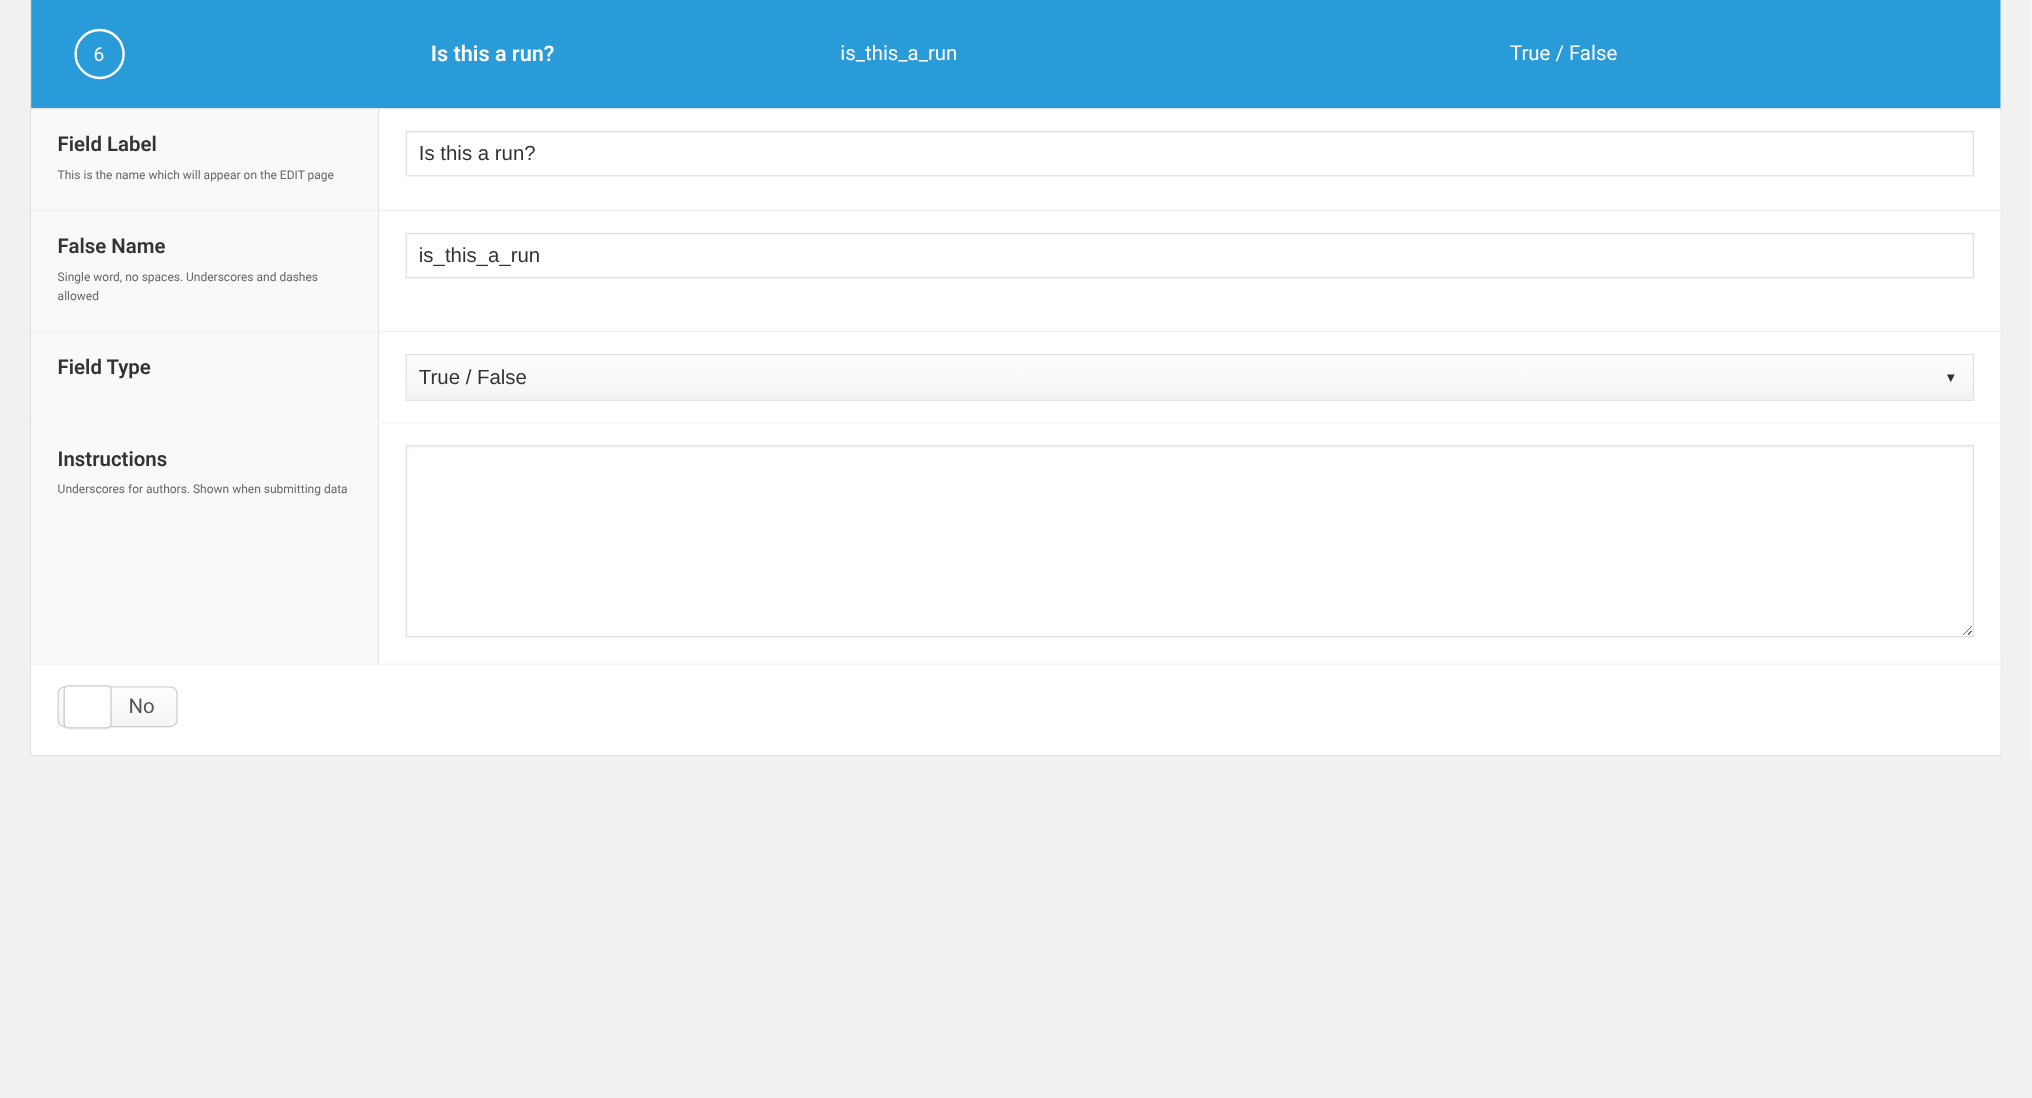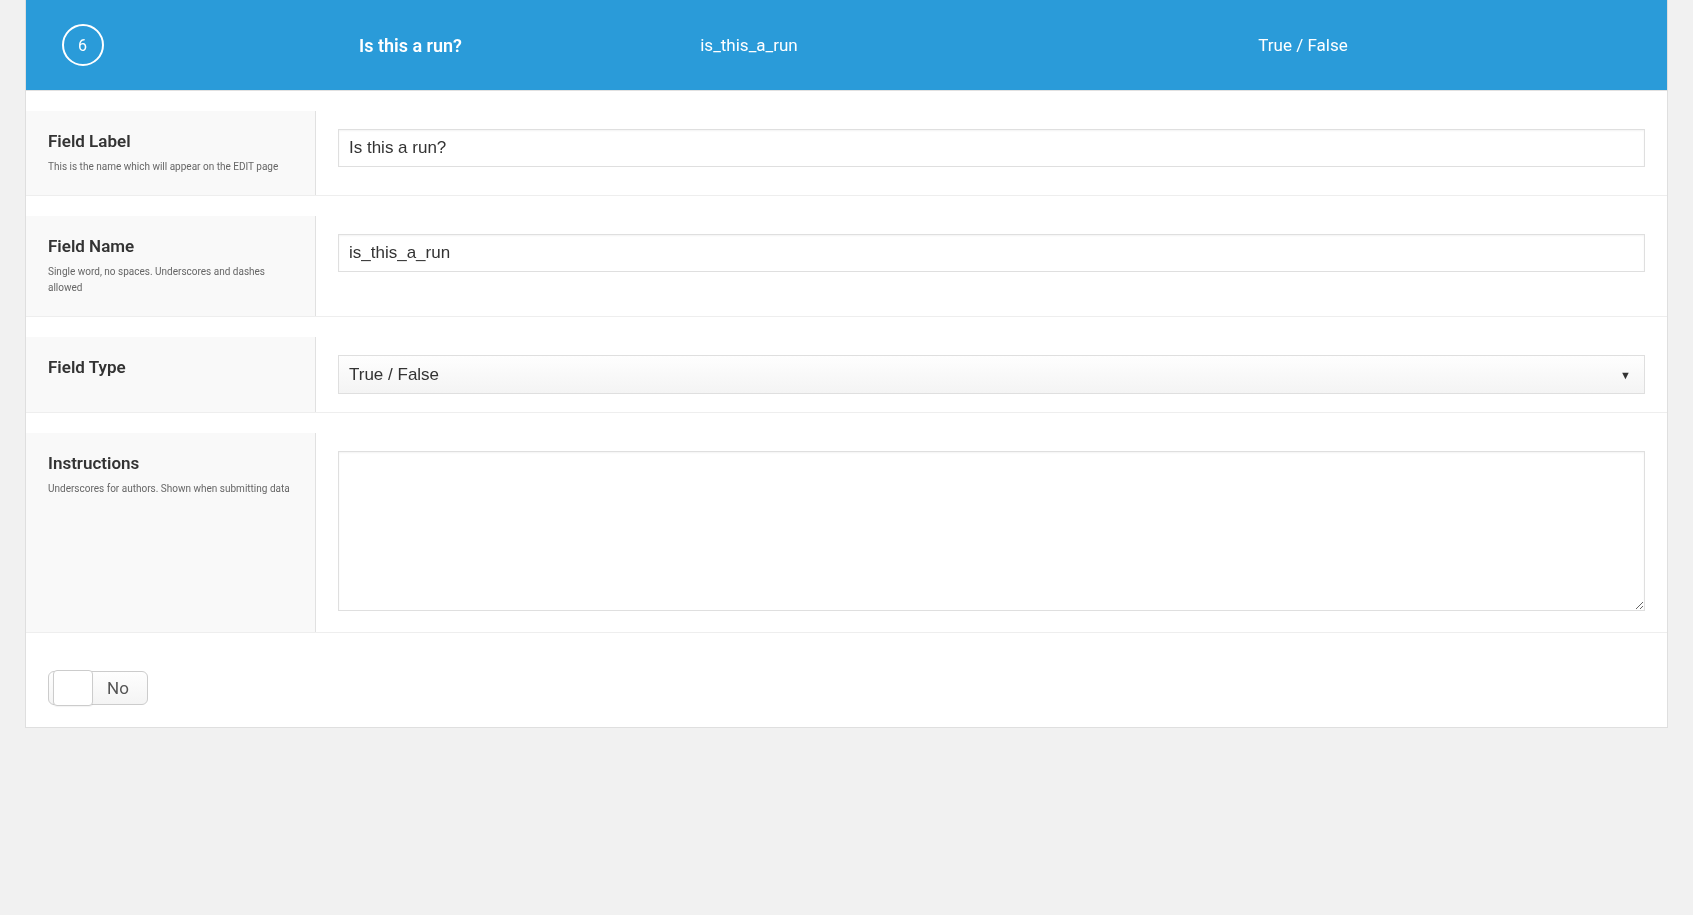--- a/index.html
+++ b/index.html
@@ -57,21 +57,20 @@
       flex: 1;
       font-size: 17px;
       text-align: center;
     }
     .settings {
       display: block;
     }
     .field-row {
       display: flex;
       border-bottom: 1px solid #eeeeee;
-      margin-top: 20px;
     }
     .field-row:last-child {
       border-bottom: none;
     }
     .field-label-col {
       width: 290px;
       background: #f9f9f9;
       padding: 20px 22px;
       border-right: 1px solid #e1e1e1;
     }
@@ -182,21 +181,21 @@
         <label>Field Label</label>
         <p>This is the name which will appear on the EDIT page</p>
       </div>
       <div class="field-input-col">
         <input type="text" class="text-input" value="Is this a run?" style="">
       </div>
     </div>
 
     <div class="field-row">
       <div class="field-label-col">
-        <label>Field Name</label>
+        <label>False Name</label>
         <p>Single word, no spaces. Underscores and dashes allowed</p>
       </div>
       <div class="field-input-col">
         <input type="text" class="text-input" value="is_this_a_run" style="">
       </div>
     </div>
 
     <div class="field-row">
       <div class="field-label-col">
         <label>Field Type</label>

